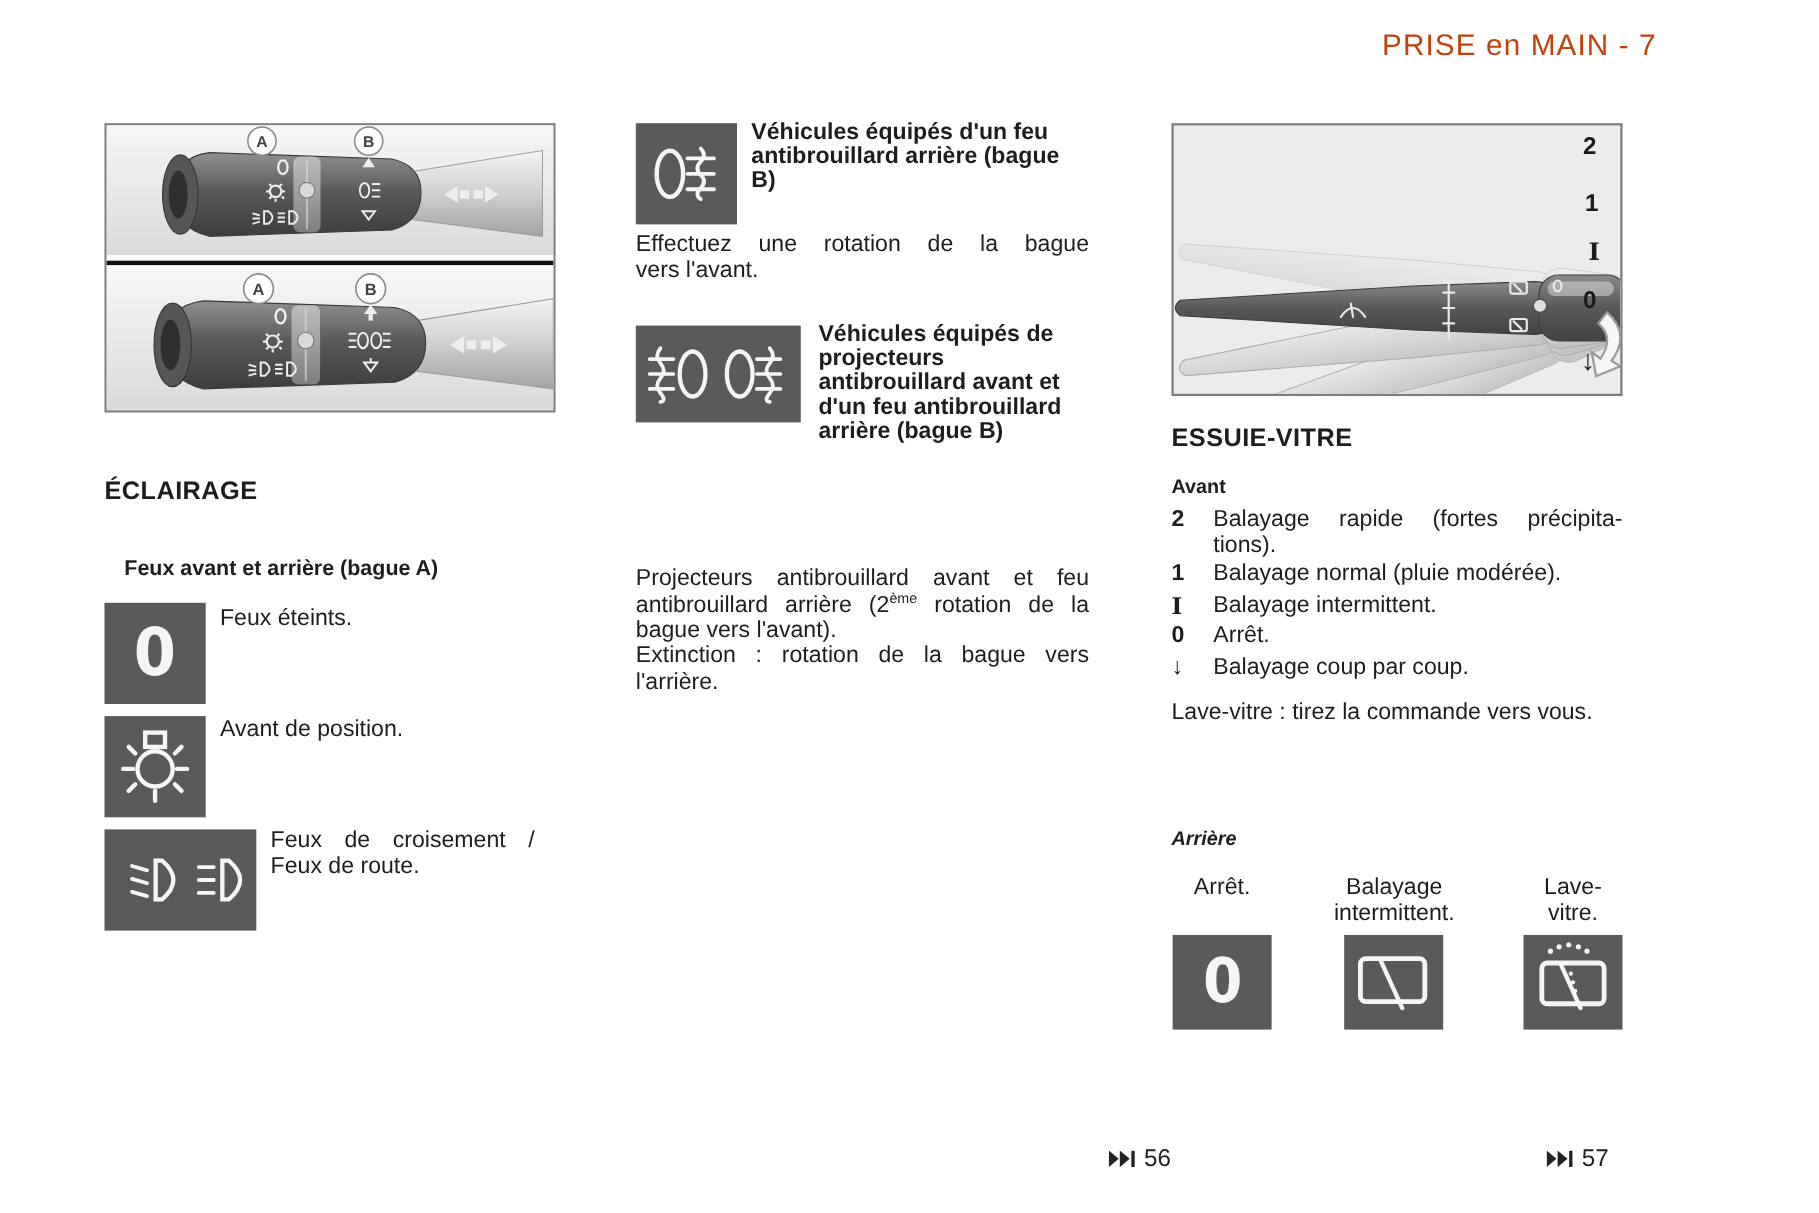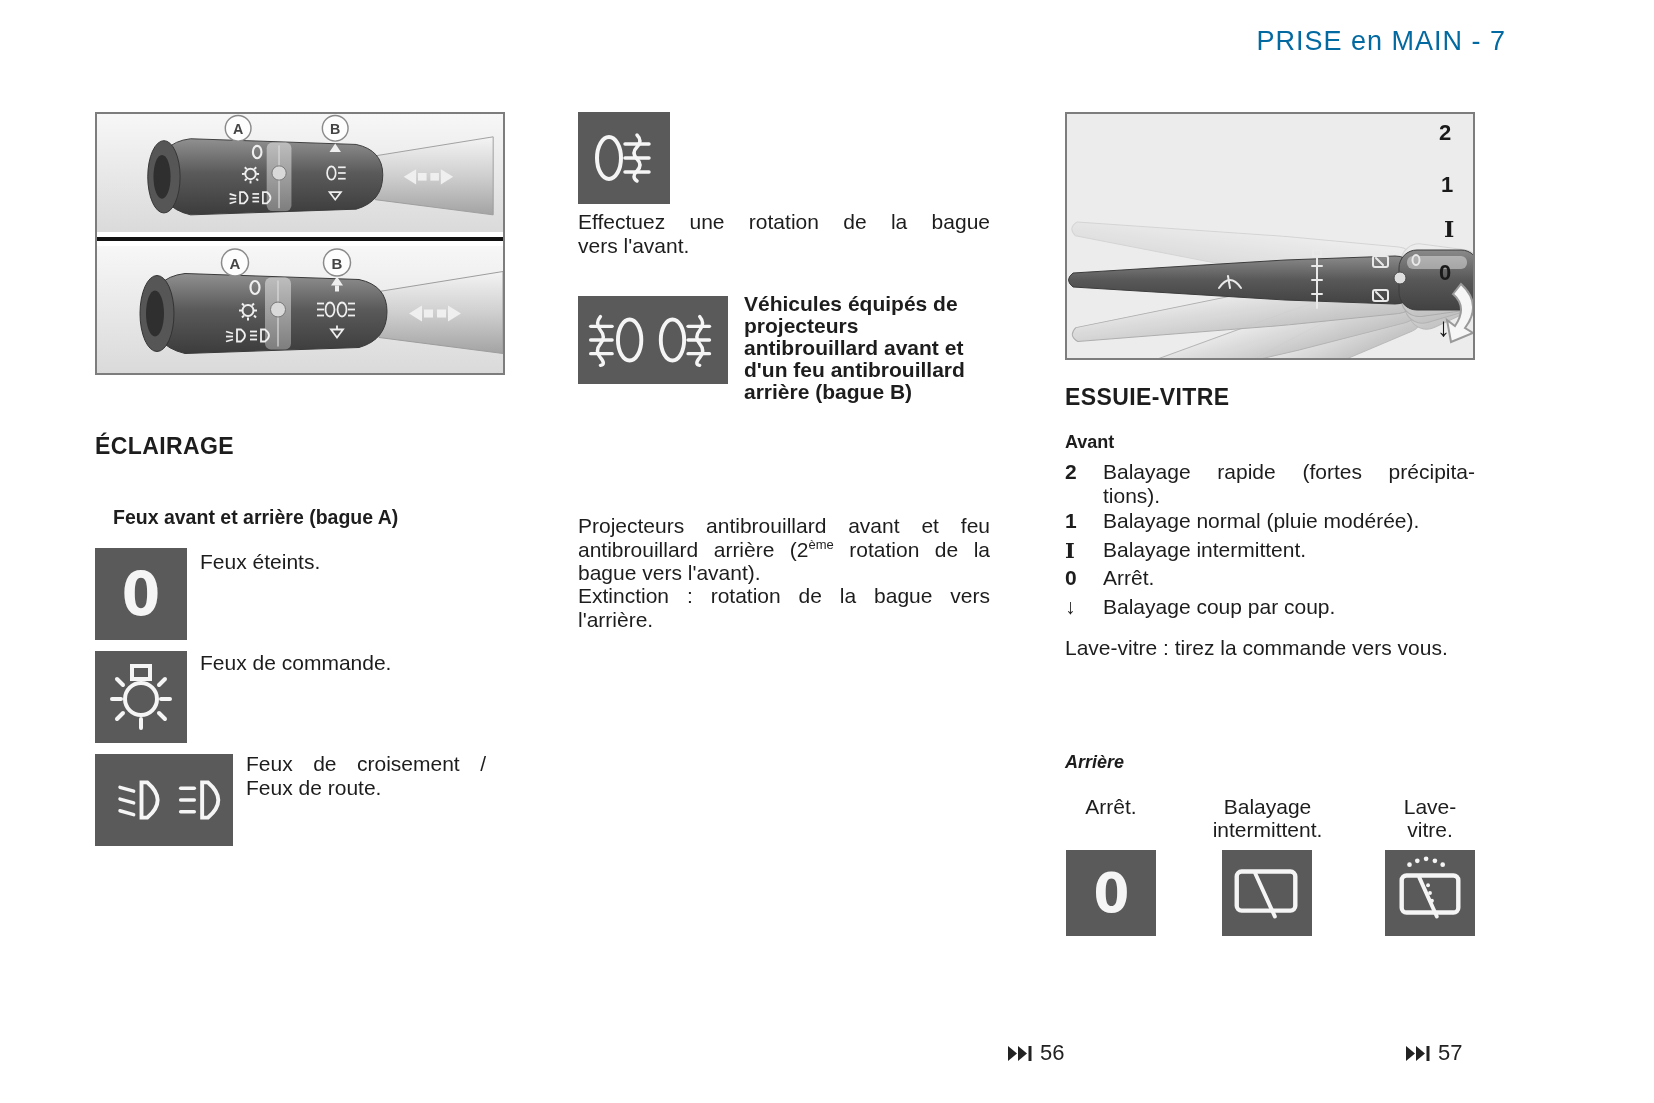--- a/index.html
+++ b/index.html
@@ -1,19 +1,19 @@
 <!DOCTYPE html>
 <html><head>
 <meta charset="utf-8">
 <style>
   html,body{margin:0;padding:0;background:#ffffff;}
   .page{position:relative;width:1654px;height:1103px;background:#fff;
         font-family:"Liberation Sans",sans-serif;color:#1d1d1d;overflow:hidden;}
   .abs{position:absolute;}
-  .header{font-size:27px;letter-spacing:1px;color:#0369a1;white-space:nowrap;text-align:right;}
+  .header{font-size:27px;letter-spacing:1px;color:#c2410c;white-space:nowrap;text-align:right;}
   .h-main{font-size:23px;font-weight:bold;letter-spacing:.4px;white-space:nowrap;}
   .h-sub{font-size:19.5px;font-weight:bold;white-space:nowrap;}
   .h-small{font-size:18px;font-weight:bold;}
   .body-text{font-size:21px;line-height:23.5px;text-align:justify;}
   .jline{display:block;text-align:justify;text-align-last:justify;}
   sup{font-size:13px;line-height:0;}
   .panel{border:2px solid #7d7d7d;box-sizing:border-box;}
   .fig-img{background:linear-gradient(#f7f7f7,#dadada);overflow:hidden;}
   .fig-sep{height:14px;background:#fff;display:flex;align-items:center;}
   .sep-line{height:4px;width:100%;background:#111;}
@@ -164,21 +164,21 @@
         <line x1="16" y1="47" x2="25" y2="47"></line>
           <line x1="65" y1="47" x2="74" y2="47"></line>
         <line x1="45" y1="67" x2="45" y2="76"></line>
         <line x1="27" y1="61" x2="21" y2="67"></line>
           <line x1="63" y1="61" x2="69" y2="67"></line>
         <line x1="27" y1="33" x2="21" y2="27"></line>
           <line x1="63" y1="33" x2="69" y2="27"></line>
       </g>
     </svg>
   </div>
-  <div class="abs body-text" style="left:200px;top:651px;width:290px;text-align:left;">Feux de commande.</div>
+  <div class="abs body-text" style="left:200px;top:651px;width:290px;text-align:left;">Avant de position.</div>
 
   <div class="abs icon-box" style="left:95px;top:754px;width:138px;height:92px;">
     <svg width="136" height="90" viewBox="0 0 138 92">
       <g stroke="#f5f5f5" stroke-width="4" fill="none" stroke-linecap="round">
         <path d="M 46 28 L 46 64 L 52 64 Q 73 46 52 28 Z"></path>
         <path d="M 108 28 L 108 64 L 114 64 Q 135 46 114 28 Z"></path>
       </g>
       <g stroke="#f5f5f5" stroke-width="3.5" stroke-linecap="round">
         <line x1="24" y1="33" x2="38" y2="37"></line>
           <line x1="24" y1="45" x2="38" y2="49"></line>
@@ -195,20 +195,21 @@
     <svg width="90" height="90" viewBox="0 0 90 90">
       <ellipse cx="30" cy="45" rx="12" ry="21" fill="none" stroke="#f5f5f5" stroke-width="4"></ellipse>
       <g stroke="#f5f5f5" stroke-width="3.5" stroke-linecap="round" fill="none">
         <line x1="46" y1="31" x2="70" y2="31"></line>
           <line x1="46" y1="45" x2="70" y2="45"></line>
           <line x1="46" y1="59" x2="70" y2="59"></line>
         <path d="M 58 22 q 6 6 0 12 t 0 12 t 0 12 t 0 10"></path>
       </g>
     </svg>
   </div>
+  <div class="abs body-text" style="left:683px;top:109px;width:296px;font-weight:bold;line-height:22px;text-align:left;">Véhicules équipés d'un feu antibrouillard arrière (bague B)</div>
   <p class="abs body-text" style="left:578px;top:210px;width:412px;margin:0;"><span class="jline">Effectuez une rotation de la bague</span><span>vers l'avant.</span></p>
 
   <div class="abs icon-box" style="left:578px;top:296px;width:150px;height:88px;">
     <svg width="148" height="86" viewBox="0 0 152 88">
       <g stroke="#f5f5f5" stroke-width="3.5" stroke-linecap="round" fill="none">
         <path d="M 22 20 q -6 7 0 14 t 0 14 t 0 14 t 0 8"></path>
         <line x1="12" y1="30" x2="34" y2="30"></line>
           <line x1="12" y1="44" x2="34" y2="44"></line>
           <line x1="12" y1="58" x2="34" y2="58"></line>
         <line x1="112" y1="30" x2="134" y2="30"></line>

